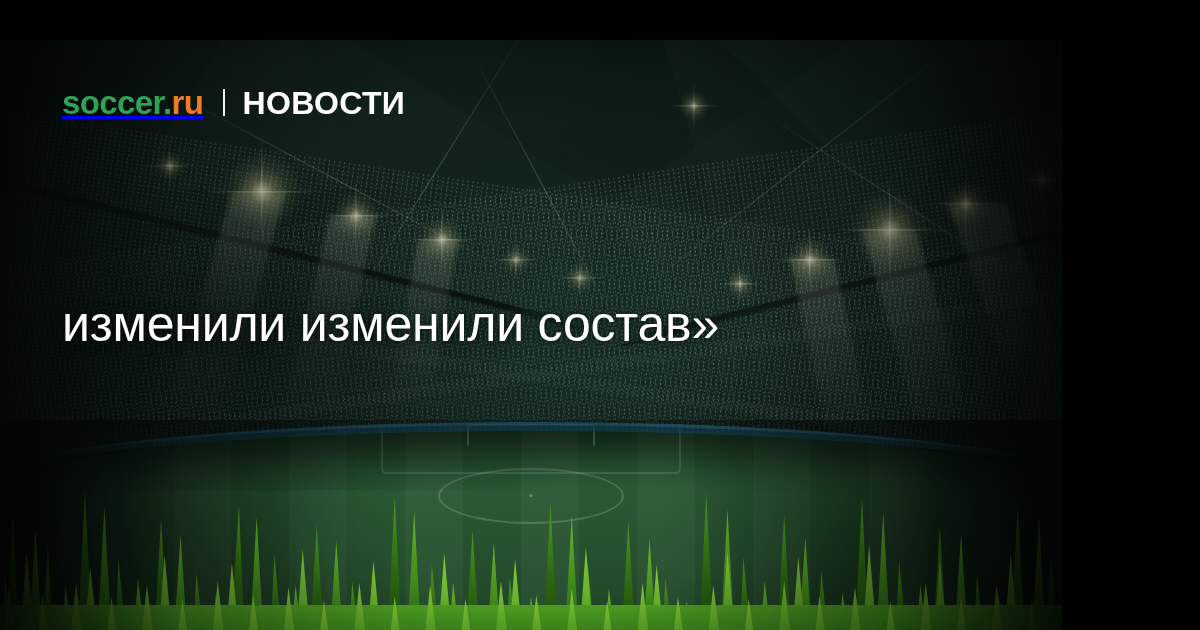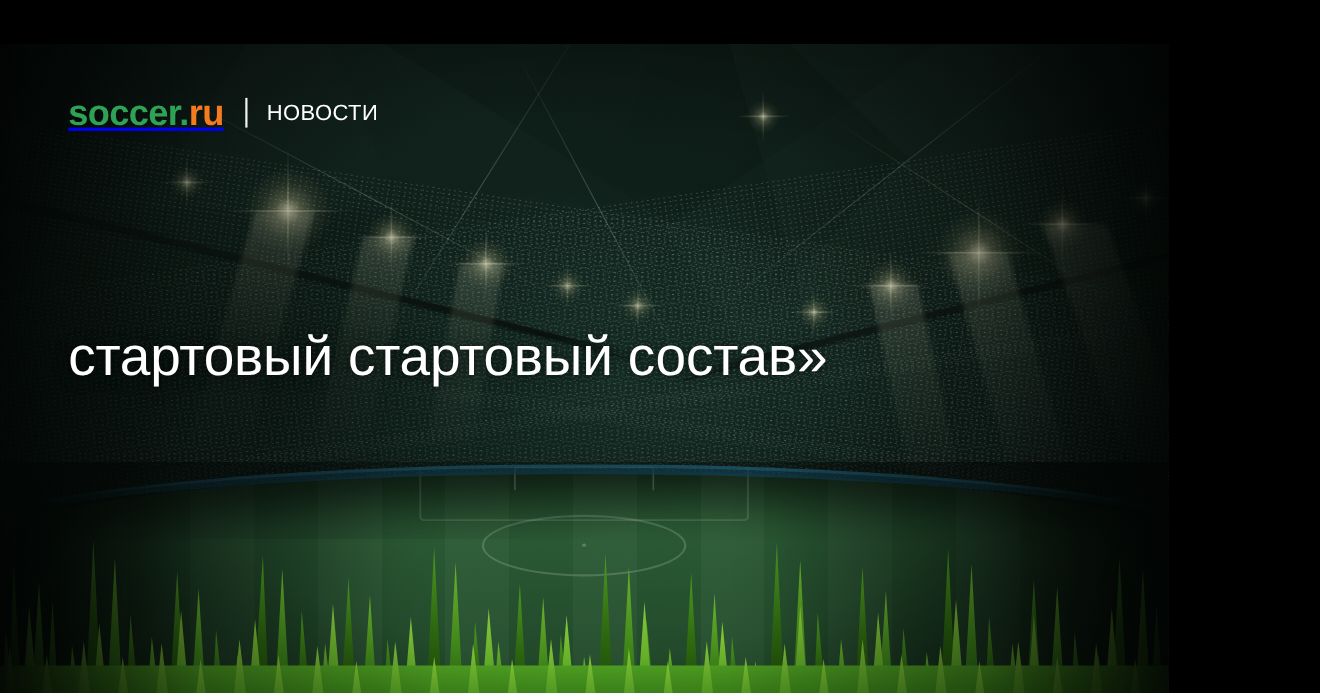--- a/index.html
+++ b/index.html
@@ -190,21 +190,21 @@
     font-size:33px; font-weight:700; letter-spacing:-.6px; line-height:1;
     white-space:nowrap;
   }
   .logo .g{ color:#2fa355; }
   .logo .o{ color:#f47b20; }
   .sep{
     display:inline-block; width:2px; height:27px;
     background:#ffffff; margin:0 17px 0 20px; opacity:.95;
   }
   .section{
-    color:#ffffff; font-size:20px; font-weight:400;
+    color:#ffffff; font-size:32px; font-weight:700;
     letter-spacing:.4px; line-height:1; white-space:nowrap;
   }
 
   
   .title{
     position:absolute; left:62px; top:251px;
     width:900px; z-index:20;
     color:#ffffff;
     font-size:50px; font-weight:400; line-height:66px;
     letter-spacing:-.2px;
@@ -445,16 +445,16 @@
   <div class="vignette"></div>
   <div class="text-scrim"></div>
 
   <div class="header">
     <a class="logo" href="#"><span class="g">soccer</span><span class="g">.</span><span class="o">ru</span></a>
     <span class="sep"></span>
     <span class="section">НОВОСТИ</span>
   </div>
 
   <h1 class="title">
-    <span class="ln">стартовый стартовый состав»</span>
+    <span class="ln">изменили изменили состав»</span>
   </h1>
 
 </div>
 
 </body></html>

